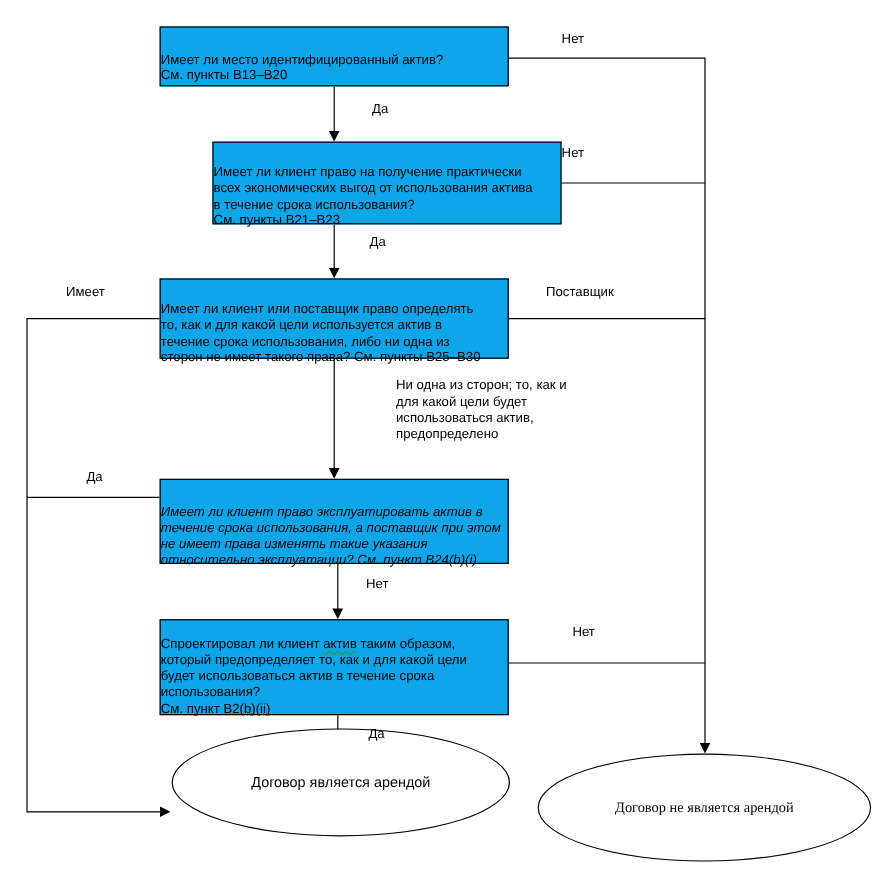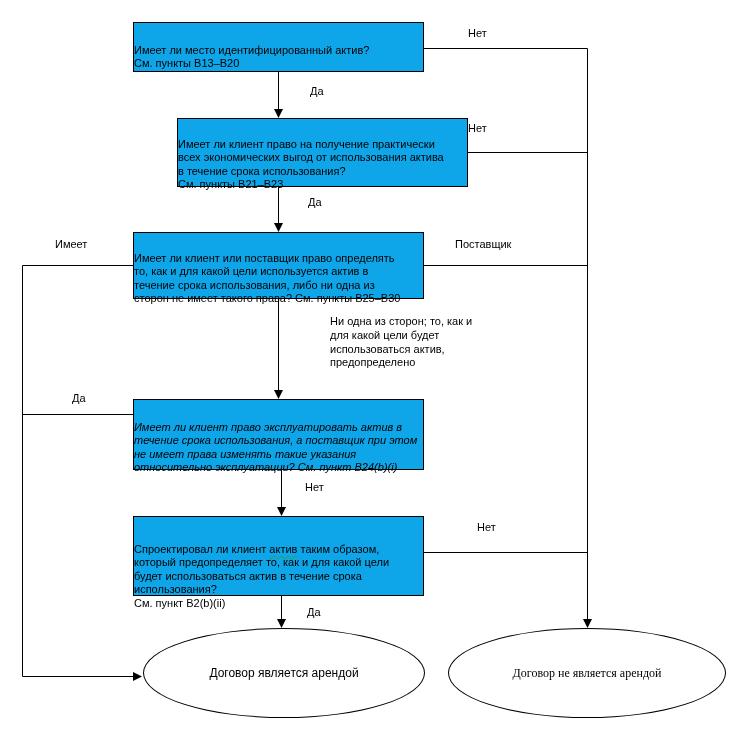--- a/index.html
+++ b/index.html
@@ -94,29 +94,29 @@
 сторон не имеет такого права? См. пункты B25–B30</span>
   </div>
 
   <div class="box" style="left:133px; top:399px; width:291px; height:71px; padding-top:7px;font-style:italic;">
     <span>Имеет ли клиент право эксплуатировать актив в
 течение срока использования, а поставщик при этом
 не имеет права изменять такие указания
 относительно эксплуатации? См. пункт B24(b)(i)</span>
   </div>
 
-  <div class="box" style="left:133px; top:516px; width:291px; height:80px; padding-top:12px;">
+  <div class="box" style="left:133px; top:516px; width:291px; height:80px; padding-top:0;">
     <span>Спроектировал ли клиент </span><span class="wavy">актив</span><span> таким образом,
 который предопределяет то, как и для какой цели
 будет использоваться актив в течение срока
 использования?
 См. пункт B2(b)(ii)</span>
   </div>
 
-  <div class="ellipse" style="left:143px; top:628px; width:282px; height:90px;">
+  <div class="ellipse" style="left:143px; top:607px; width:282px; height:90px;">
     <span>Договор является арендой</span>
   </div>
 
   <div class="ellipse" style="left:448px; top:628px; width:278px; height:90px;font-family:Liberation Serif, serif;">
     <span>Договор не является арендой</span>
   </div>
 
   <span class="lbl" style="left:468px; top:27px;">Нет</span>
   <span class="lbl" style="left:310px; top:85px;">Да</span>
   <span class="lbl" style="left:468px; top:122px;">Нет</span>

